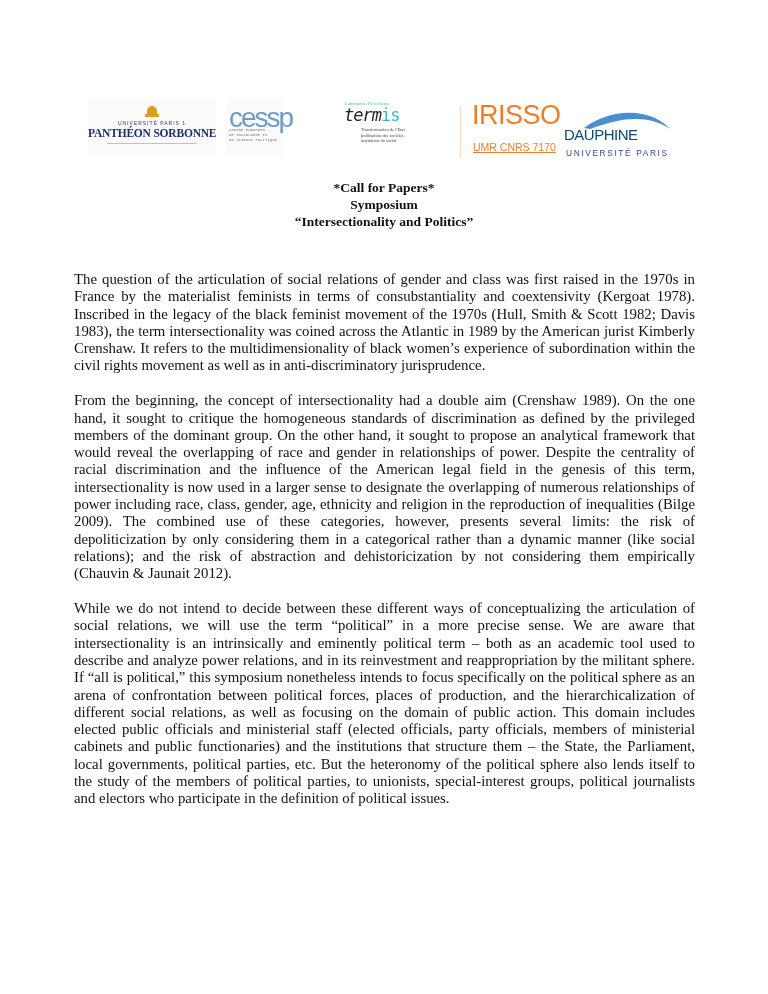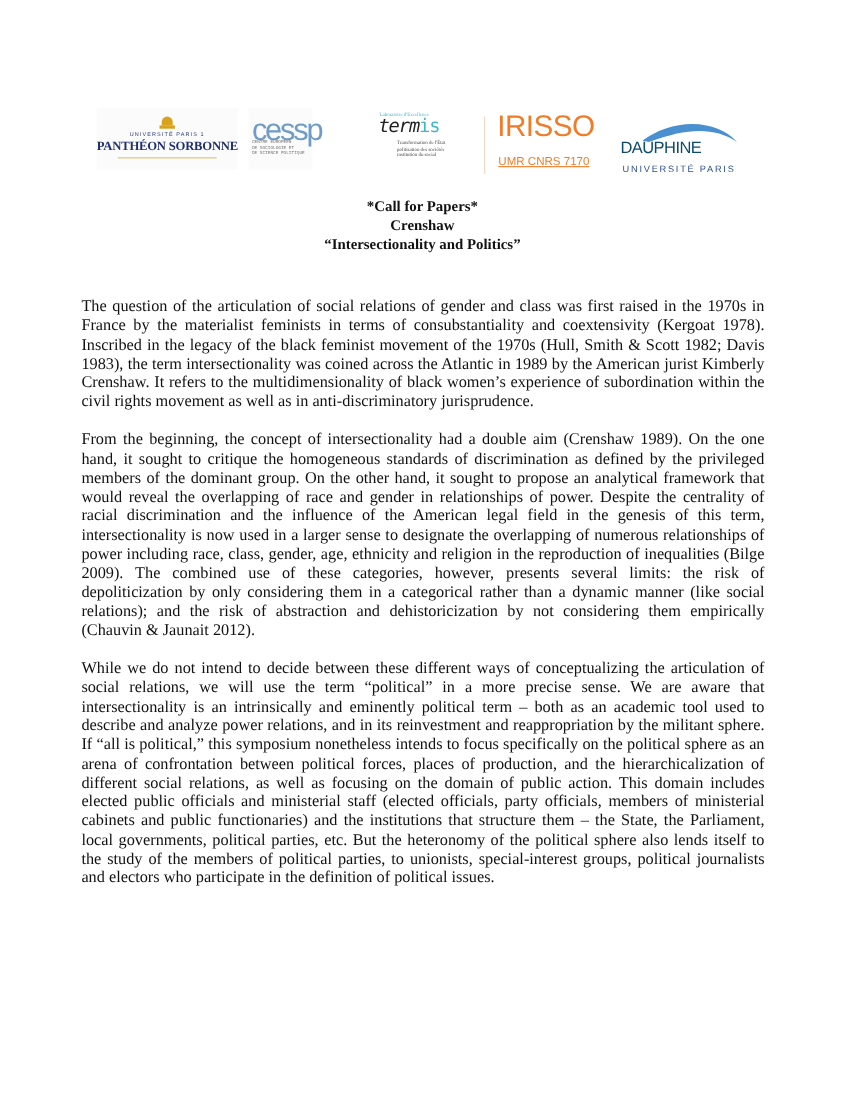--- a/index.html
+++ b/index.html
@@ -18,21 +18,21 @@
   .cessp { left: 226px; top: 2px; width: 58px; height: 56px; background: #fbfbfb; }
   .cessp .word { font-family: "Liberation Sans", sans-serif; font-size: 28px; color: #6f9cc7; letter-spacing: -2px; position: absolute; left: 3px; top: 4px; font-weight: normal; }
   .cessp .tag { position: absolute; left: 3px; top: 30px; font-family: "Liberation Mono", monospace; font-size: 4px; line-height: 5px; color: #777; white-space: pre; }
   
   .tepsis { left: 343px; top: 2px; width: 80px; height: 56px; }
   .tepsis .lab { font-family: "Liberation Serif", serif; font-size: 4.5px; color: #3fb6c9; position: absolute; left: 2px; top: 3px; white-space: nowrap; }
   .tepsis .word { position: absolute; left: 1px; top: 7px; font-family: "DejaVu Sans Mono", monospace; font-style: italic; font-size: 17px; color: #222; letter-spacing: -1px; }
   .tepsis .word span { color: #3fb6c9; font-style: normal; }
   .tepsis .desc { position: absolute; left: 18px; top: 29px; font-family: "Liberation Serif", serif; font-size: 4.5px; line-height: 5.5px; color: #444; white-space: pre; }
   
-  .irisso { left: 440px; top: 0px; width: 100px; height: 68px; }
+  .irisso { left: 460px; top: 0px; width: 100px; height: 68px; }
   .irisso .bar { position: absolute; left: 0; top: 10px; width: 1px; height: 52px; background: #f3d7c0; }
   .irisso .word { position: absolute; left: 12px; top: 4px; font-family: "Liberation Sans", sans-serif; font-size: 27px; color: #f07c28; letter-spacing: -0.5px; }
   .irisso .umr { position: absolute; left: 13px; top: 45px; font-family: "Liberation Sans", sans-serif; font-size: 10.5px; color: #f07c28; white-space: nowrap; text-decoration: underline; }
   
   .dauphine { left: 562px; top: 14px; width: 120px; height: 48px; }
   .dauphine .swoosh { position: absolute; left: 20px; top: 0px; width: 90px; height: 20px; }
   .dauphine .word { position: absolute; left: 2px; top: 16px; font-family: "Liberation Sans", sans-serif; font-size: 15px; color: #0c4a6e; letter-spacing: -0.5px; }
   .dauphine .univ { position: absolute; left: 4px; top: 38px; font-family: "Liberation Sans", sans-serif; font-size: 8.4px; letter-spacing: 1.6px; color: #2c4f94; white-space: nowrap; }
 
   .title-block { position: absolute; top: 179px; left: 0; width: 768px; text-align: center; font-weight: bold; font-size: 13.5px; line-height: 17px; }
@@ -75,21 +75,21 @@
     <svg class="swoosh" viewBox="0 0 90 20">
       <path d="M2 18 C 18 6, 40 0, 60 4 C 72 6, 82 12, 88 19 C 78 12, 66 9, 54 9 C 40 9, 28 12, 8 19 Z" fill="#4a90d0"></path>
     </svg>
     <div class="word">DAUPHINE</div>
     <div class="univ">UNIVERSITÉ PARIS</div>
   </div>
 </div>
 
 <div class="title-block">
   <div>*Call for Papers*</div>
-  <div>Crenshaw</div>
+  <div>Symposium</div>
   <div>“Intersectionality and Politics”</div>
 </div>
 
 <div class="body">
   <p>The question of the articulation of social relations of gender and class was first raised in the 1970s in France by the materialist feminists in terms of consubstantiality and coextensivity (Kergoat 1978).  Inscribed in the legacy of the black feminist movement of the 1970s (Hull, Smith &amp; Scott 1982; Davis 1983), the term intersectionality was coined across the Atlantic in 1989 by the American jurist Kimberly Crenshaw.  It refers to the multidimensionality of black women’s experience of subordination within the civil rights movement as well as in anti-discriminatory jurisprudence.</p>
   <p>From the beginning, the concept of intersectionality had a double aim (Crenshaw 1989).  On the one hand, it sought to critique the homogeneous standards of discrimination as defined by the privileged members of the dominant group.  On the other hand, it sought to propose an analytical framework that would reveal the overlapping of race and gender in relationships of power. Despite the centrality of racial discrimination and the influence of the American legal field in the genesis of this term, intersectionality is now used in a larger sense to designate the overlapping of numerous relationships of power including race, class, gender, age, ethnicity and religion in the reproduction of inequalities (Bilge 2009).  The combined use of these categories, however, presents several limits: the risk of depoliticization by only considering them in a categorical rather than a dynamic manner (like social relations); and the risk of abstraction and dehistoricization by not considering them empirically (Chauvin &amp; Jaunait 2012).</p>
   <p>While we do not intend to decide between these different ways of conceptualizing the articulation of social relations, we will use the term “political” in a more precise sense.  We are aware that intersectionality is an intrinsically and eminently political term – both as an academic tool used to describe and analyze power relations, and in its reinvestment and reappropriation by the militant sphere.  If “all is political,” this symposium nonetheless intends to focus specifically on the political sphere as an arena of confrontation between political forces, places of production, and the hierarchicalization of different social relations, as well as focusing on the domain of public action.  This domain includes elected public officials and ministerial staff (elected officials, party officials, members of ministerial cabinets and public functionaries) and the institutions that structure them – the State, the Parliament, local governments, political parties, etc.  But the heteronomy of the political sphere also lends itself to the study of the members of political parties, to unionists, special-interest groups, political journalists and electors who participate in the definition of political issues.</p>
 </div>
 
 </body></html>

